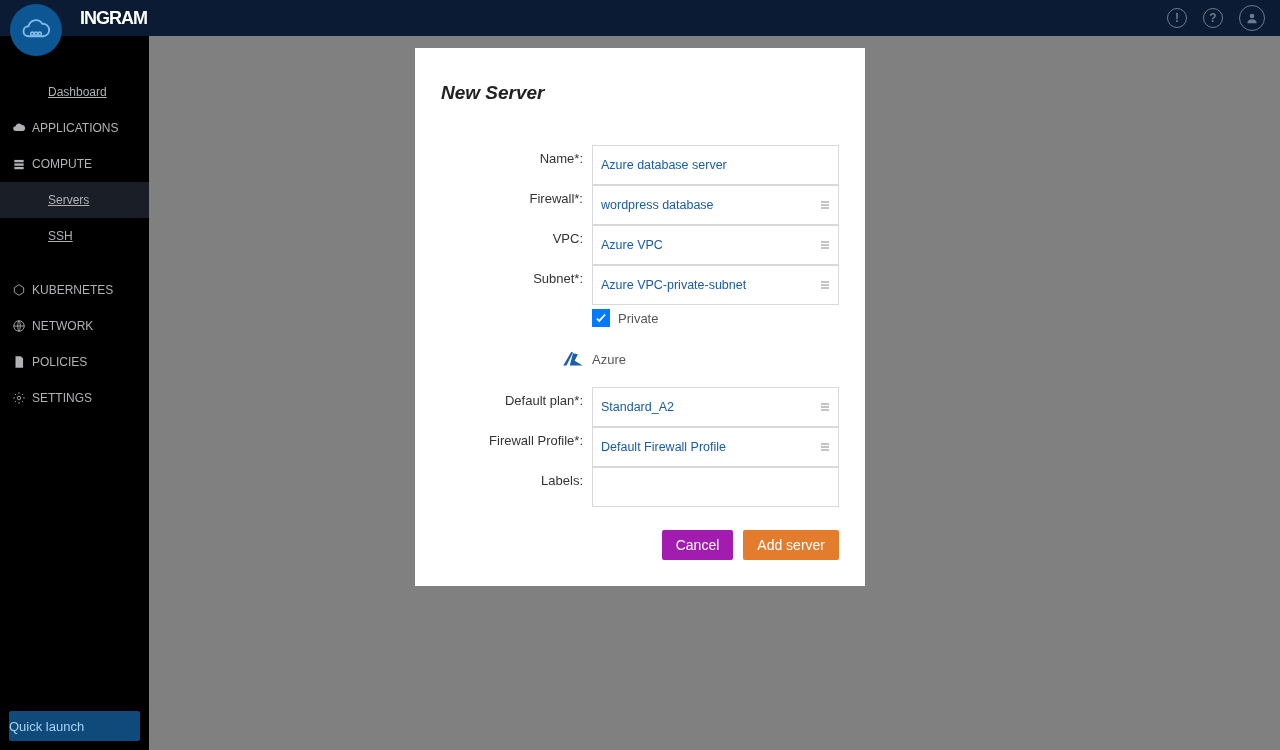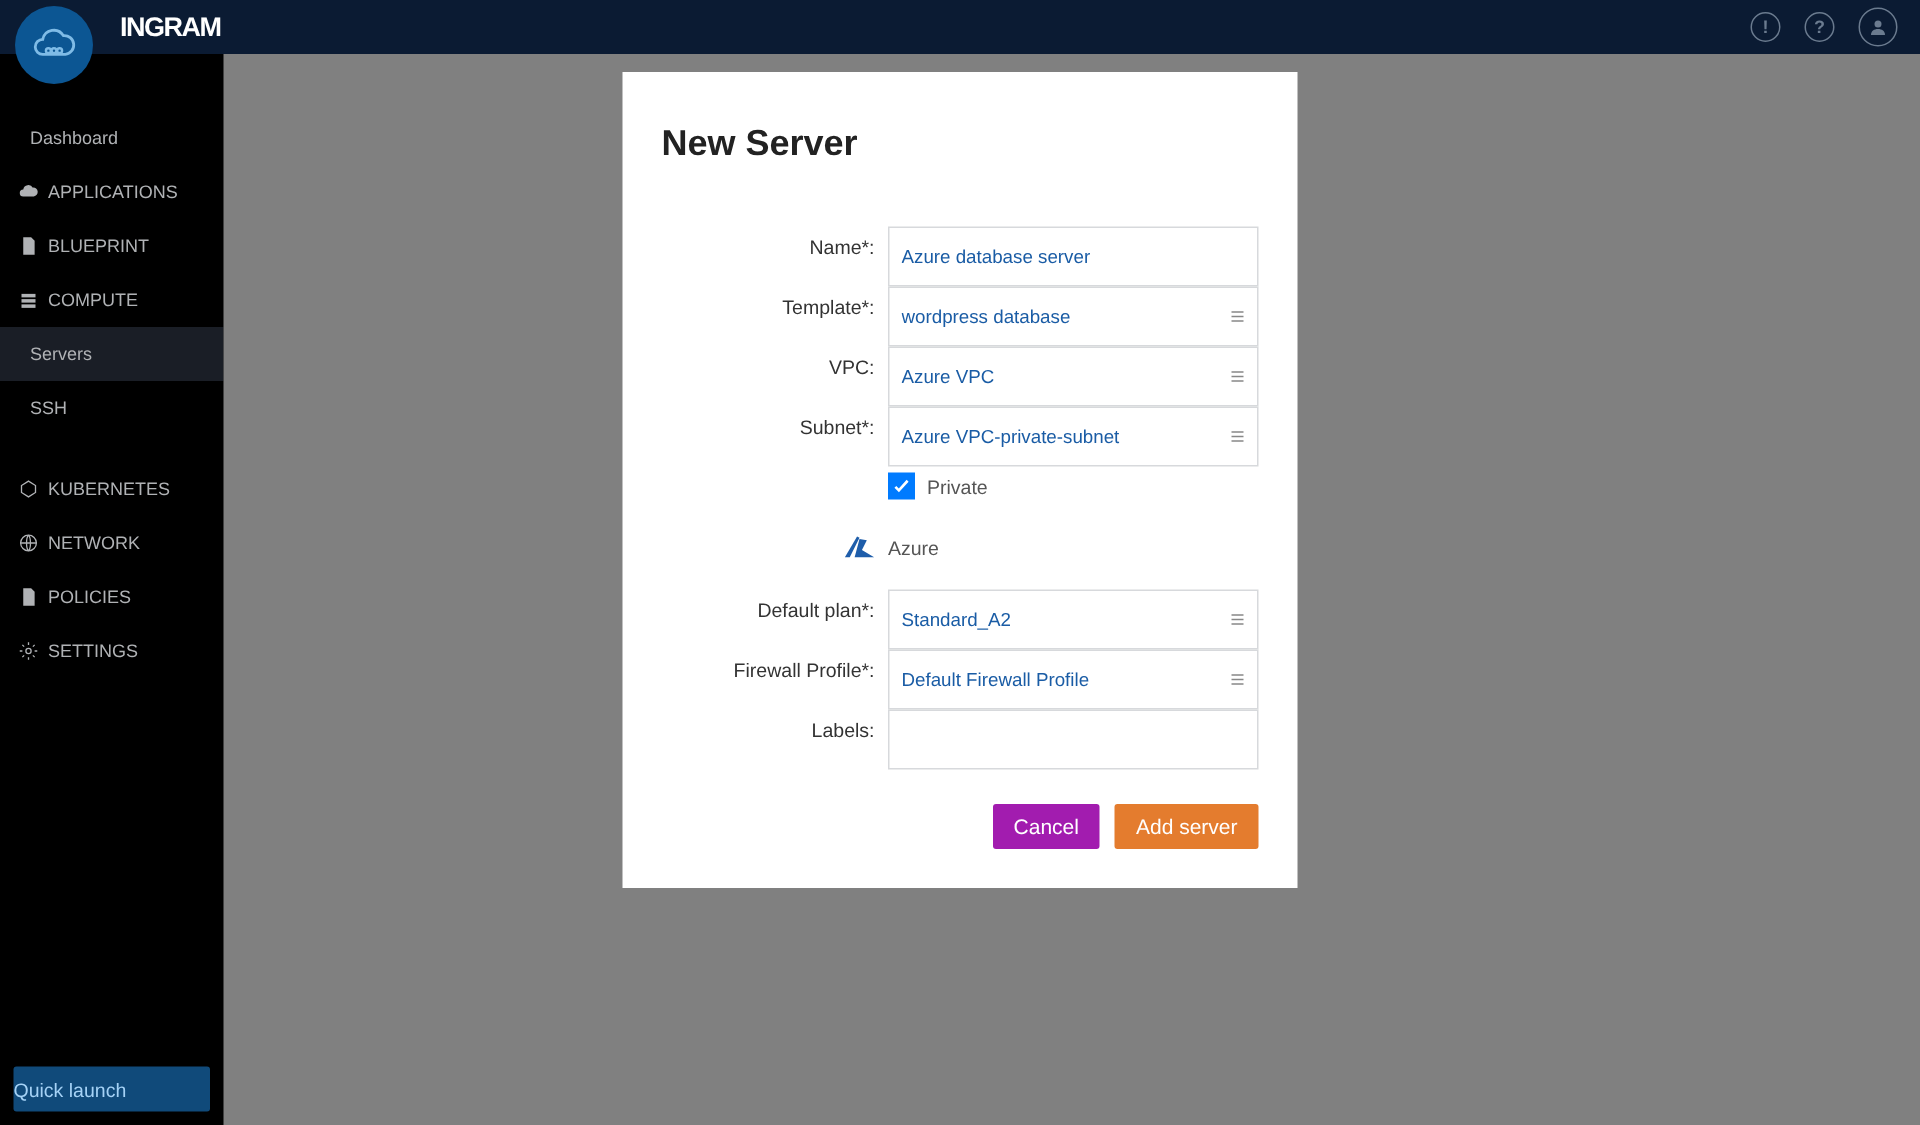--- a/index.html
+++ b/index.html
@@ -40,36 +40,36 @@
     .main-area {
       position: absolute; left: 0; top: 36px; right: 0; bottom: 0; display: flex;
     }
     
     .sidebar {
       width: 149px; background: #000; color: #b0b2b5; padding-top: 38px; display: flex; flex-direction: column;
     }
     .sidebar-item {
       height: 36px; display: flex; align-items: center; padding-left: 10px; font-size: 12px; cursor: pointer;
     }
-    .sidebar-item.child { padding-left: 20px; }
+    .sidebar-item.child { padding-left: 48px; text-decoration: underline; }
     .sidebar-item.active { background: #1a1e26; }
     .sidebar-item .sicon { width: 18px; display:flex; align-items:center; justify-content:center; margin-right: 4px;}
     .sidebar-item .sicon svg { width: 14px; height: 14px; fill: #b0b2b5; }
     .sidebar-gap { height: 18px; }
     .quick-launch {
       margin: auto 9px 9px 9px; background: #104a7a; color: #a5d2f6; font-size: 13px;
       height: 30px; display:flex; align-items:center; cursor:pointer; border-radius: 2px;
     }
     
     .content { flex:1; background: #808080; position: relative; }
     
     .modal {
       position: absolute; left: 266px; top: 12px; width: 450px; background: #fff; padding: 34px 26px 26px 26px;
     }
-    .modal-title { font-size: 24px; font-weight: 700; color: #222; margin-bottom: 34px; }
+    .modal-title { font-size: 19px; font-weight: 700; color: #222; margin-bottom: 34px; font-style: italic; }
     .form-row { display:flex; align-items:center; height: 40px; }
     .form-label { width: 151px; text-align: right; padding-right: 9px; font-size: 13px; color: #333; }
     .form-input-wrap { flex:1; height: 40px; border: 1px solid #d7d9dc; position: relative; display: flex; margin-top:13px;}
     .form-input { flex:1; border:none; outline:none; padding: 0 8px; font-size: 12.5px; color: #1a5ca5; background: transparent; }
     .select-toggle {
       width: 26px; height: 100%; display:flex; align-items:center; justify-content:center; color: #888; cursor: pointer;
     }
     .select-toggle svg { width: 12px; height: 12px; }
     .checkbox {
       width: 18px; height: 18px; background: #007bff; display:flex; align-items:center; justify-content:center; margin-right: 8px; cursor: pointer;
@@ -125,28 +125,20 @@
       <span class="sicon">
           <svg viewBox="0 0 24 24">
             <path d="M6 17a4 4 0 010-8 6 6 0 0111-2 5 5 0 011 10H6z"></path>
           </svg>
         </span>
       <span>APPLICATIONS</span>
     </div>
     <div class="sidebar-item">
       <span class="sicon">
           <svg viewBox="0 0 24 24">
-            <path d="M6 2h9l4 4v16H6z"></path>
-          </svg>
-        </span>
-      <span>BLUEPRINT</span>
-    </div>
-    <div class="sidebar-item">
-      <span class="sicon">
-          <svg viewBox="0 0 24 24">
             <rect x="4" y="5" width="16" height="4"></rect>
             <rect x="4" y="11" width="16" height="4"></rect>
             <rect x="4" y="17" width="16" height="4"></rect>
           </svg>
         </span>
       <span>COMPUTE</span>
     </div>
     <div class="sidebar-item child active">
         <span>Servers</span>
       </div>
@@ -198,21 +190,21 @@
       <div class="modal-title">New Server</div>
 
       <div class="form-row">
         <div class="form-label">Name*:</div>
         <div class="form-input-wrap">
           <input class="form-input" value="Azure database server" style="">
         </div>
       </div>
 
       <div class="form-row">
-        <div class="form-label">Template*:</div>
+        <div class="form-label">Firewall*:</div>
         <div class="form-input-wrap">
           <input class="form-input" readonly="" value="wordpress database" style="">
           <div class="select-toggle">
               <svg viewBox="0 0 24 24">
                 <path d="M4 6h16M4 12h16M4 18h16" stroke="#888" stroke-width="2"></path>
               </svg>
             </div>
         </div>
       </div>
 

